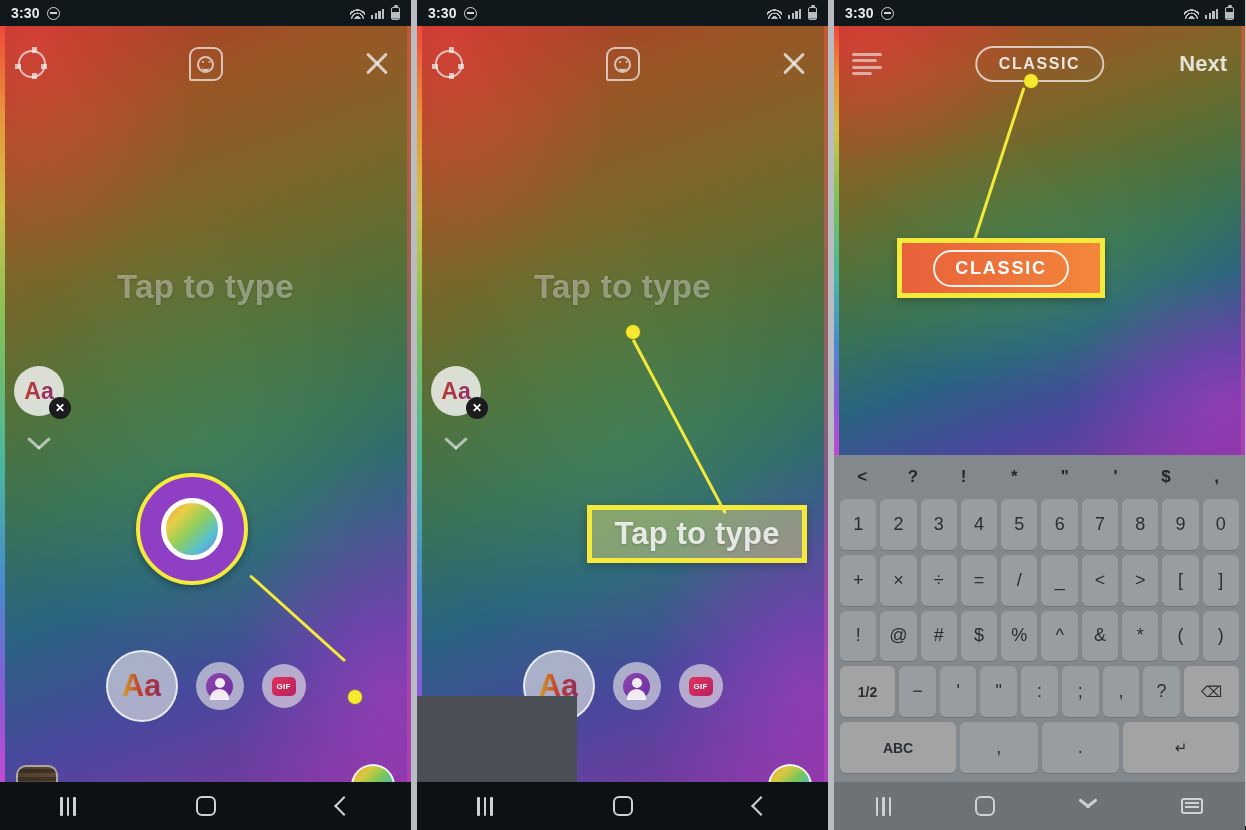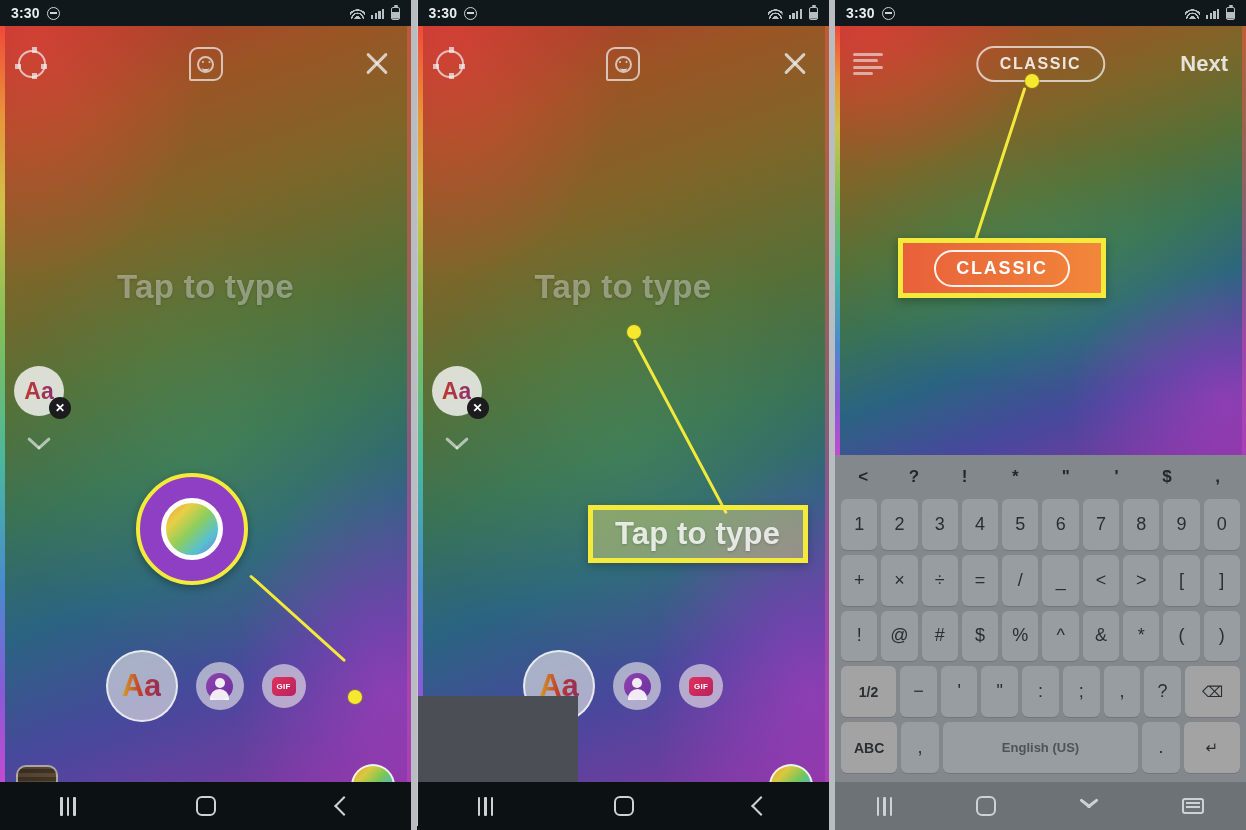--- a/index.html
+++ b/index.html
@@ -1,19 +1,19 @@
 <!DOCTYPE html>
 <html><head>
 <meta charset="utf-8">
 <style>
   * { margin:0; padding:0; box-sizing:border-box; }
   html,body { width:1246px; height:830px; overflow:hidden; background:#0d1117;
               font-family:"Liberation Sans", sans-serif; }
 
-  .stage { position:relative; width:1246px; height:826px; display:flex; background:#c6c9cc;justify-content:space-between; }
+  .stage { position:relative; width:1246px; height:826px; display:flex; background:#c6c9cc; }
 
   .panel { position:relative; height:830px; overflow:hidden; background:#000; }
   .p1 { width:411px; }
   .gap { width:6px; height:830px; background:#b9bcc0; }
   .p2 { width:411px; }
   .p3 { width:411px; }
 
   
   .statusbar {
     position:absolute; top:0; left:0; right:0; height:26px;
@@ -490,21 +490,20 @@
         <span class="key">:</span>
         <span class="key">;</span>
         <span class="key">,</span>
         <span class="key">?</span>
         <span class="key dark w15 bksp">⌫</span>
       </div>
 
       <div class="krow">
         <span class="key dark w15 small">ABC</span>
         <span class="key">,</span>
-        <span class="key space">English (US)</span>
         <span class="key">.</span>
         <span class="key dark w15 tiny">↵</span>
       </div>
     </div>
 
     <div class="navbar light">
       <span class="nv-recents">
           <i></i>
           <i></i>
           <i></i>

